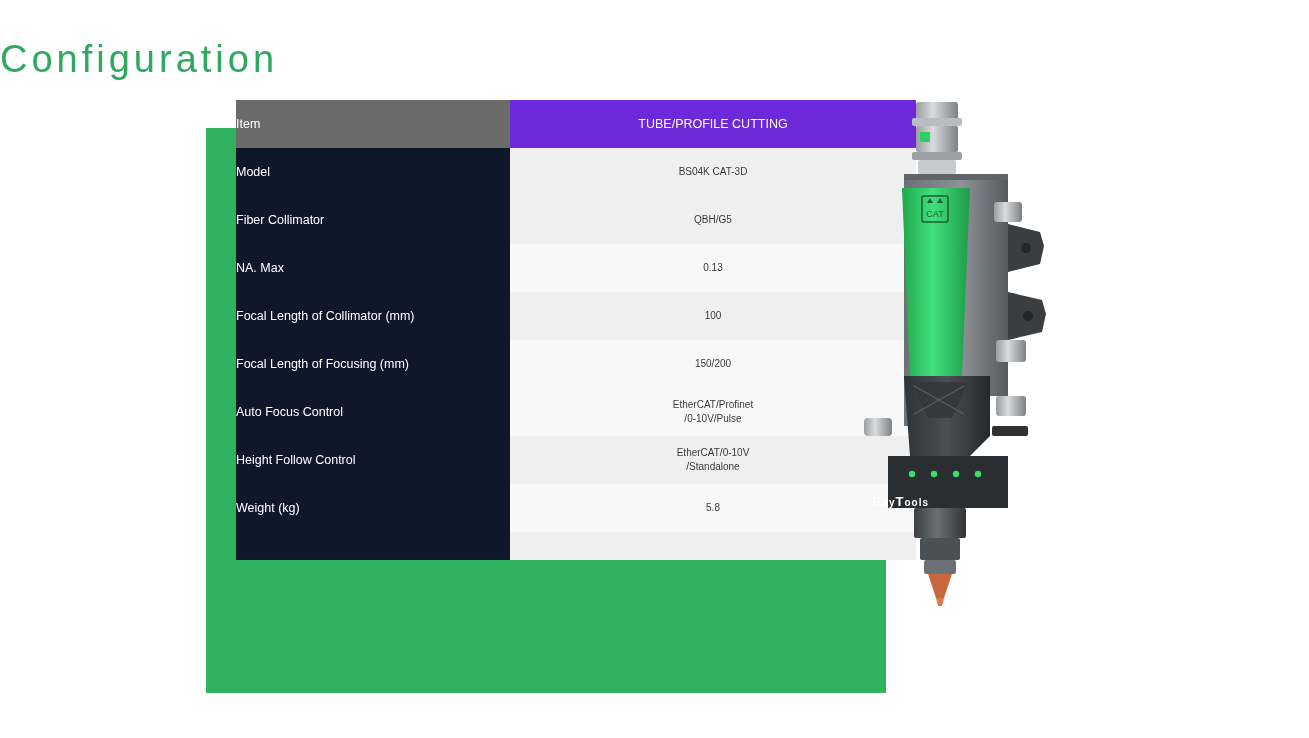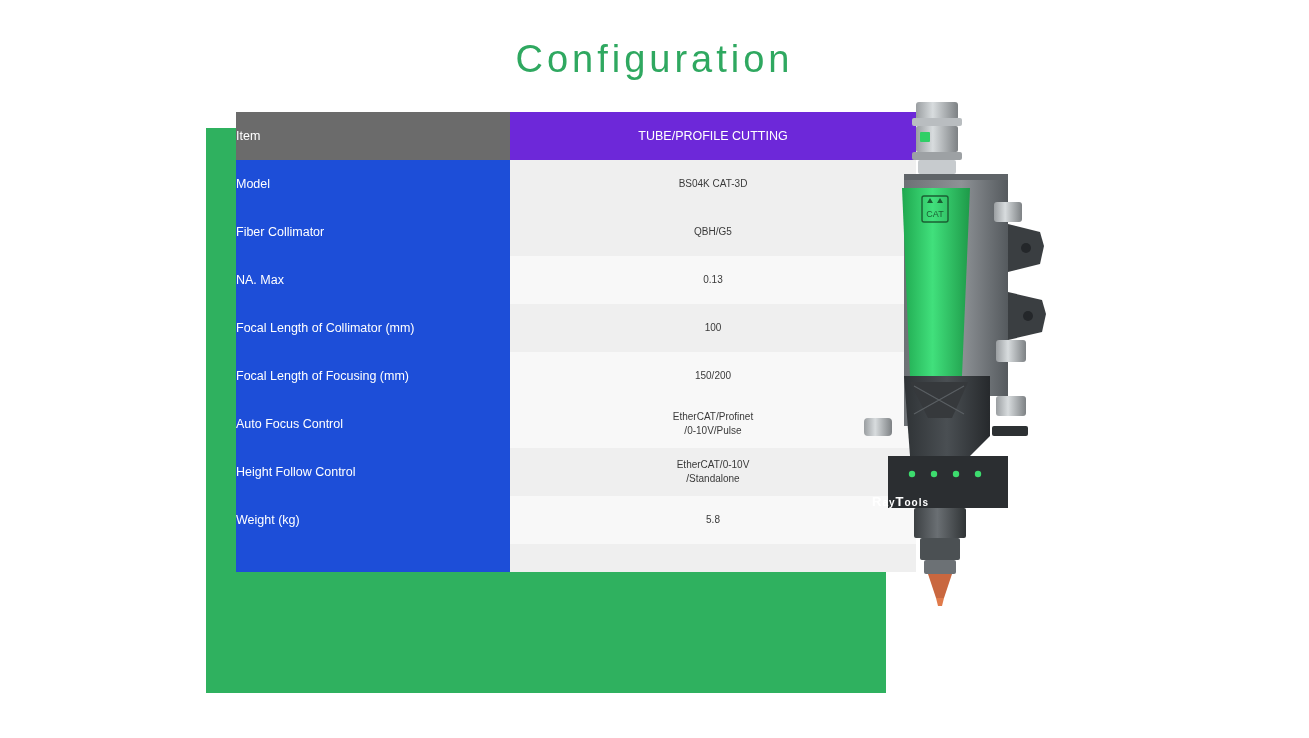--- a/index.html
+++ b/index.html
@@ -15,42 +15,41 @@
     font-family: "Liberation Sans", sans-serif;
     color: #3a3a3a;
   }
 
   
   .page-title {
     position: absolute;
     left: 0;
     top: 38px;
     width: 1309px;
-    text-align: center;
     font-size: 38px;
     letter-spacing: 4px;
     font-weight: 400;
     color: #2fa860;
   }
 
   
   .accent-block {
     position: absolute;
     left: 206px;
     top: 128px;
     width: 680px;
     height: 565px;
     background: #2fb15f;
   }
 
   
   .table-wrap {
     position: absolute;
     left: 236px;
-    top: 112px;
+    top: 100px;
     width: 680px;
     height: 578px;
   }
 
   .spec-table {
     width: 100%;
     border-collapse: collapse;
     table-layout: fixed;
   }
   .spec-table col.c1 { width: 274px; }
@@ -78,21 +77,21 @@
     color: #ffffff;
     font-size: 12.5px;
     font-weight: 400;
     text-align: center;
     height: 48px;
     padding: 0;
   }
 
   
   .lbl {
-    background: #1d4ed8;
+    background: #0f172a;
     color: #ffffff;
     font-size: 12.5px;
     text-align: left;
     padding: 0 10px 0 32px;
     height: 48px;
     line-height: 1.35;
   }
   .val {
     font-size: 10px;
     color: #3a3a3a;

